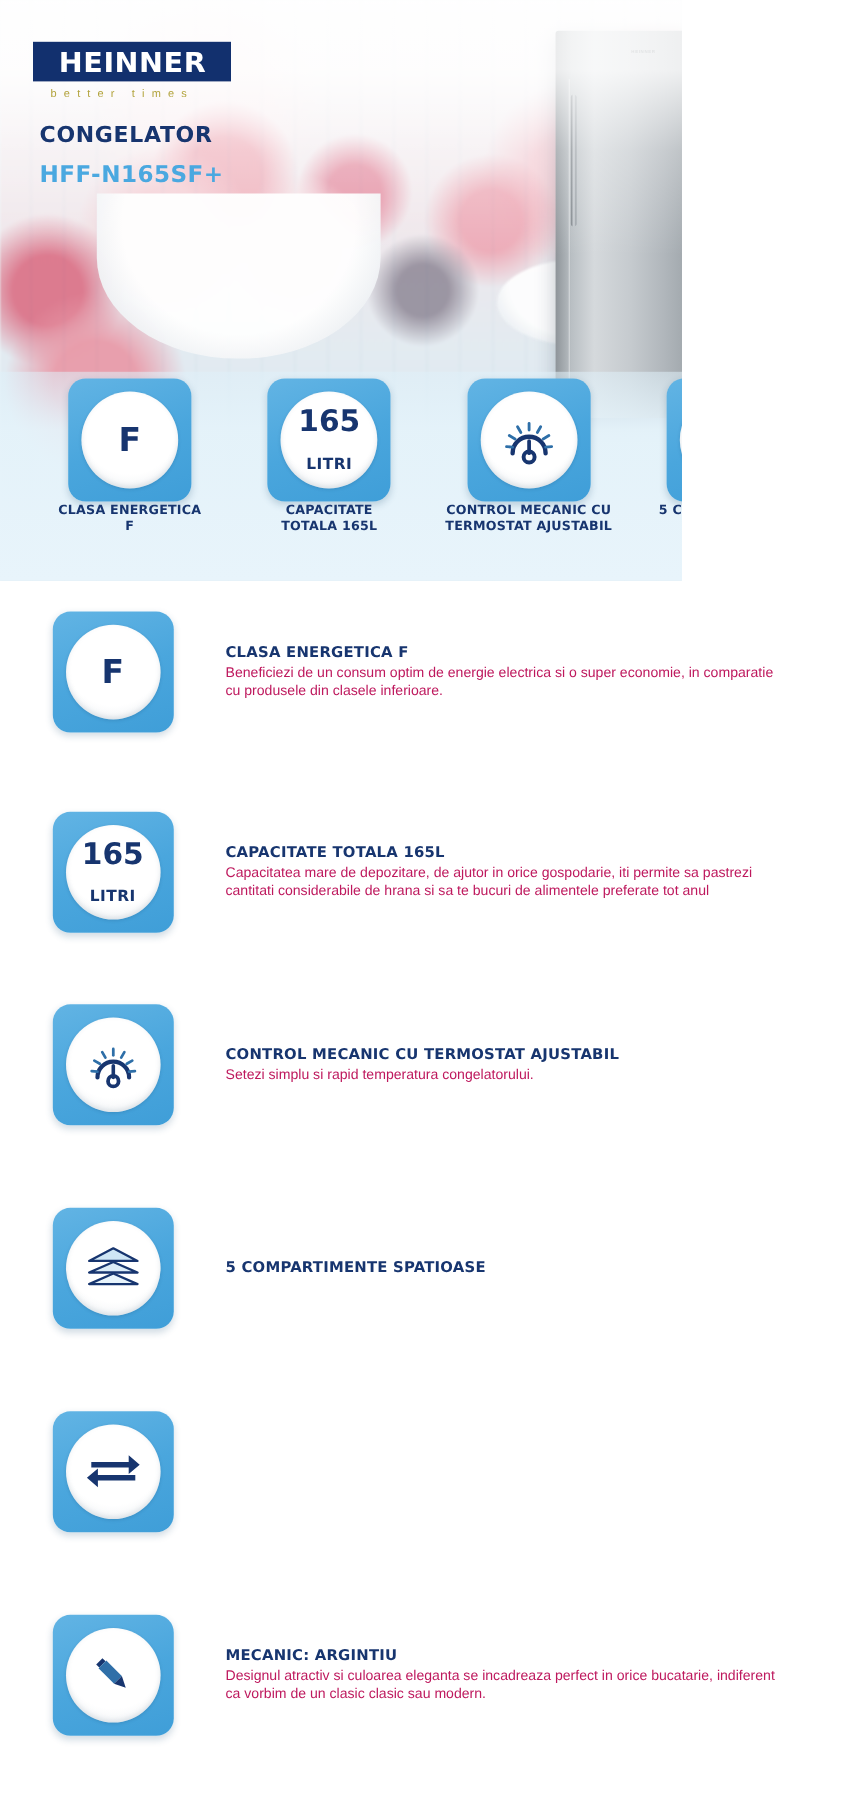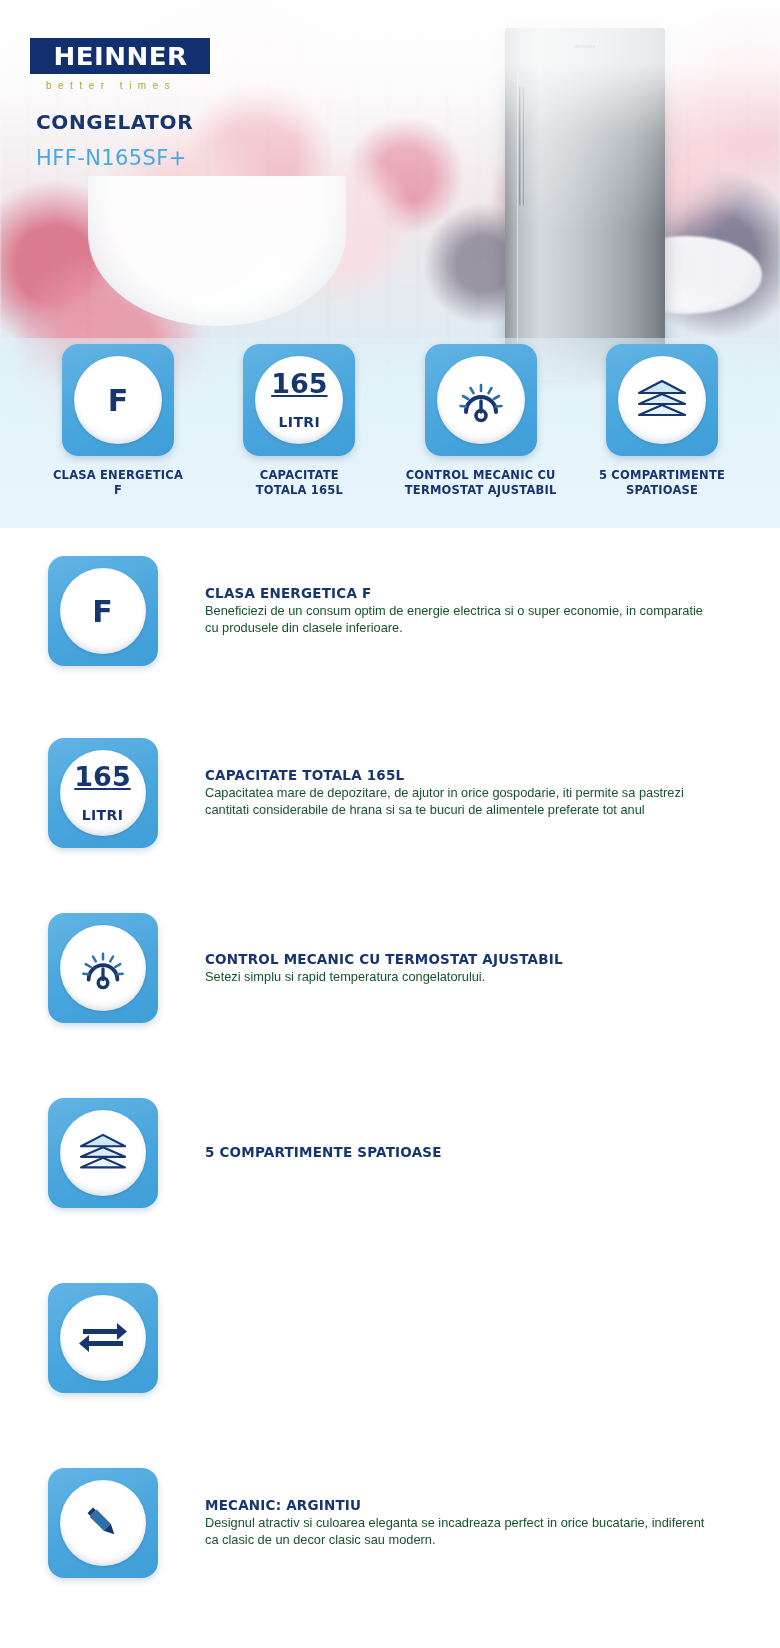--- a/index.html
+++ b/index.html
@@ -6,21 +6,21 @@
   body {
     width:780px; height:1648px;
     font-family:"Liberation Sans", sans-serif;
     background:#ffffff;
     overflow:hidden;
   }
 
   
   .hero {
     position:relative;
-    width:780px; height:528px;
+    width:620px; height:528px;
     overflow:hidden;
     background:#eef5f8;
   }
   
   .hero-photo {
     position:absolute; inset:0;
     background:
       radial-gradient(circle at 14% 66%, rgba(232,150,165,.95) 0 6%, rgba(232,150,165,0) 13%),
       radial-gradient(circle at 7% 50%, rgba(216,96,120,.85) 0 5%, rgba(216,96,120,0) 11%),
       radial-gradient(circle at 24% 40%, rgba(244,206,212,.95) 0 7%, rgba(244,206,212,0) 14%),
@@ -118,21 +118,21 @@
     font-size:10px; letter-spacing:6.5px; color:#b2a33c;
     font-family:"Liberation Sans", sans-serif;
   }
   .product-type {
     position:absolute; left:36px; top:110px;
     font-size:20px; font-weight:700; color:#17356f;
     letter-spacing:.6px; font-family:"DejaVu Sans", sans-serif;
   }
   .product-model {
     position:absolute; left:36px; top:146px;
-    font-size:21px; font-weight:400; color:#4aa8e0;
+    font-size:21px; font-weight:700; color:#4aa8e0;
     letter-spacing:.4px; font-family:"DejaVu Sans", sans-serif;
   }
 
   
   .badge-strip {
     position:absolute; left:0; top:344px; width:780px;
     display:flex; justify-content:space-between;
     padding:0 36px;
   }
   .badge-col { width:164px; display:flex; flex-direction:column; align-items:center; }
@@ -142,29 +142,29 @@
     display:flex; align-items:center; justify-content:center;
     box-shadow:0 3px 7px rgba(30,80,120,.22);
   }
   .badge-disc {
     width:88px; height:88px; border-radius:50%;
     background:radial-gradient(circle at 50% 34%, #ffffff 0 62%, #f3f5f7 82%, #e4e8ec 100%);
     display:flex; flex-direction:column; align-items:center; justify-content:center;
     box-shadow:inset 0 -2px 5px rgba(120,140,160,.22), 0 1px 3px rgba(20,60,100,.18);
   }
   .badge-caption {
-    margin-top:12px; text-align:center;
+    margin-top:0; text-align:center;
     font-size:11.5px; font-weight:700; color:#17356f;
     line-height:1.28; letter-spacing:.2px;
     font-family:"DejaVu Sans", sans-serif;
   }
 
   
   .g-letter { font-size:30px; font-weight:700; color:#17356f; font-family:"DejaVu Sans", sans-serif; }
-  .g-num    { font-size:27px; font-weight:700; color:#17356f; line-height:1; font-family:"DejaVu Sans", sans-serif;text-decoration:underline; }
+  .g-num    { font-size:27px; font-weight:700; color:#17356f; line-height:1; font-family:"DejaVu Sans", sans-serif; }
   .g-unit   { font-size:14px; font-weight:700; color:#17356f; letter-spacing:.4px; margin-top:17px; font-family:"DejaVu Sans", sans-serif; }
 
   
   .features { position:relative; width:780px; }
   .feature {
     position:absolute; left:0; width:780px;
     display:flex; align-items:center;
   }
   .feature .tile-wrap { width:205px; display:flex; justify-content:center; }
   .f-tile {
@@ -179,21 +179,21 @@
     display:flex; flex-direction:column; align-items:center; justify-content:center;
     box-shadow:inset 0 -2px 5px rgba(120,140,160,.22), 0 1px 3px rgba(20,60,100,.18);
   }
   .f-text { width:500px; }
   .f-head {
     font-size:13.5px; font-weight:700; color:#17356f;
     letter-spacing:.2px; margin-bottom:2px;
     font-family:"DejaVu Sans", sans-serif;
   }
   .f-body {
-    font-size:12.8px; color:#14532d; line-height:1.32;
+    font-size:12.8px; color:#be185d; line-height:1.32;
     font-family:"Liberation Sans", sans-serif;
   }
 </style>
 </head>
 <body>
 
 <section class="hero">
   <div class="hero-photo"></div>
   <div class="hero-bowl"></div>
   <div class="hero-plate"></div>
@@ -387,17 +387,17 @@
               <path d="M20 6 h8 v4 h-8 z" fill="#17356f"></path>
               <path d="M19 10 h10 v20 h-10 z" fill="#2f6fa8"></path>
               <path d="M19 30 h10 l-5 10 z" fill="#17356f"></path>
             </g>
           </svg>
         </div>
       </div>
     </div>
     <div class="f-text">
       <div class="f-head">MECANIC: ARGINTIU</div>
-      <div class="f-body">Designul atractiv si culoarea eleganta se incadreaza perfect in orice bucatarie, indiferent ca clasic de un decor clasic sau modern.</div>
+      <div class="f-body">Designul atractiv si culoarea eleganta se incadreaza perfect in orice bucatarie, indiferent ca vorbim de un clasic clasic sau modern.</div>
     </div>
   </article>
 
 </section>
 
 </body></html>

